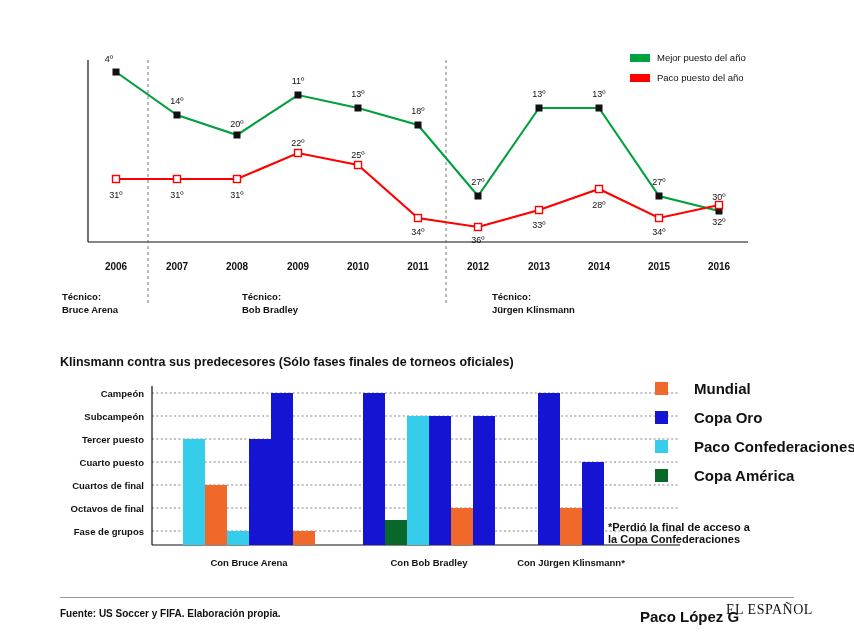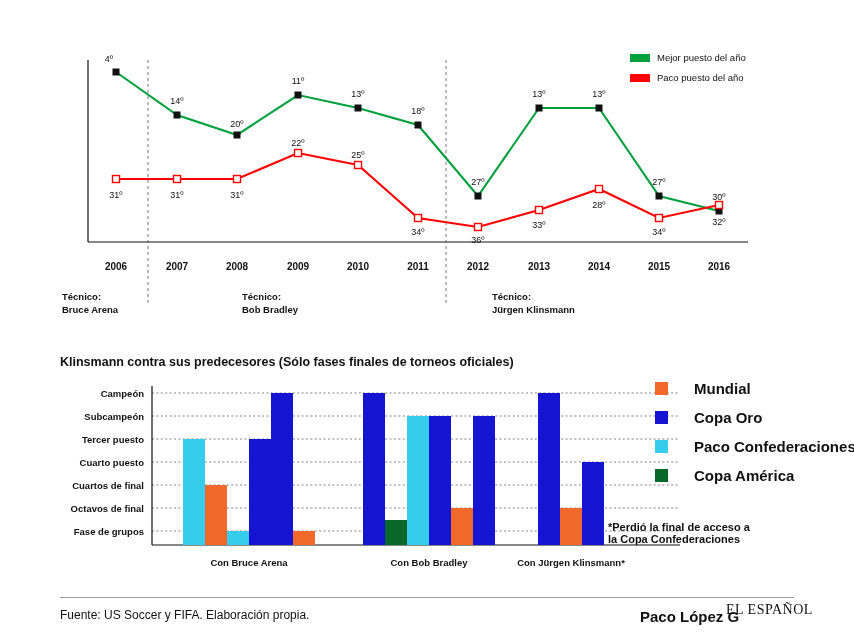--- a/index.html
+++ b/index.html
@@ -61,21 +61,21 @@
   .footnote{
     position:absolute;left:608px;top:521px;
     font-size:11px;font-weight:bold;line-height:12px;color:#111;width:150px;
   }
 
   
   .footer-line{
     position:absolute;left:60px;top:597px;width:734px;height:1px;background:#9a9a9a;
   }
   .source{
-    position:absolute;left:60px;top:608px;font-size:12px;font-weight:normal;color:#111;
+    position:absolute;left:60px;top:608px;font-size:10px;font-weight:bold;color:#111;
   }
   .author{
     position:absolute;left:640px;top:608px;font-size:15px;font-weight:bold;color:#111;
   }
   .brand{
     position:absolute;left:726px;top:602px;font-size:14px;color:#111;
     font-family:"Liberation Serif", serif;letter-spacing:0.5px;
   }
   text{font-family:"Liberation Sans", sans-serif;}
 </style>

